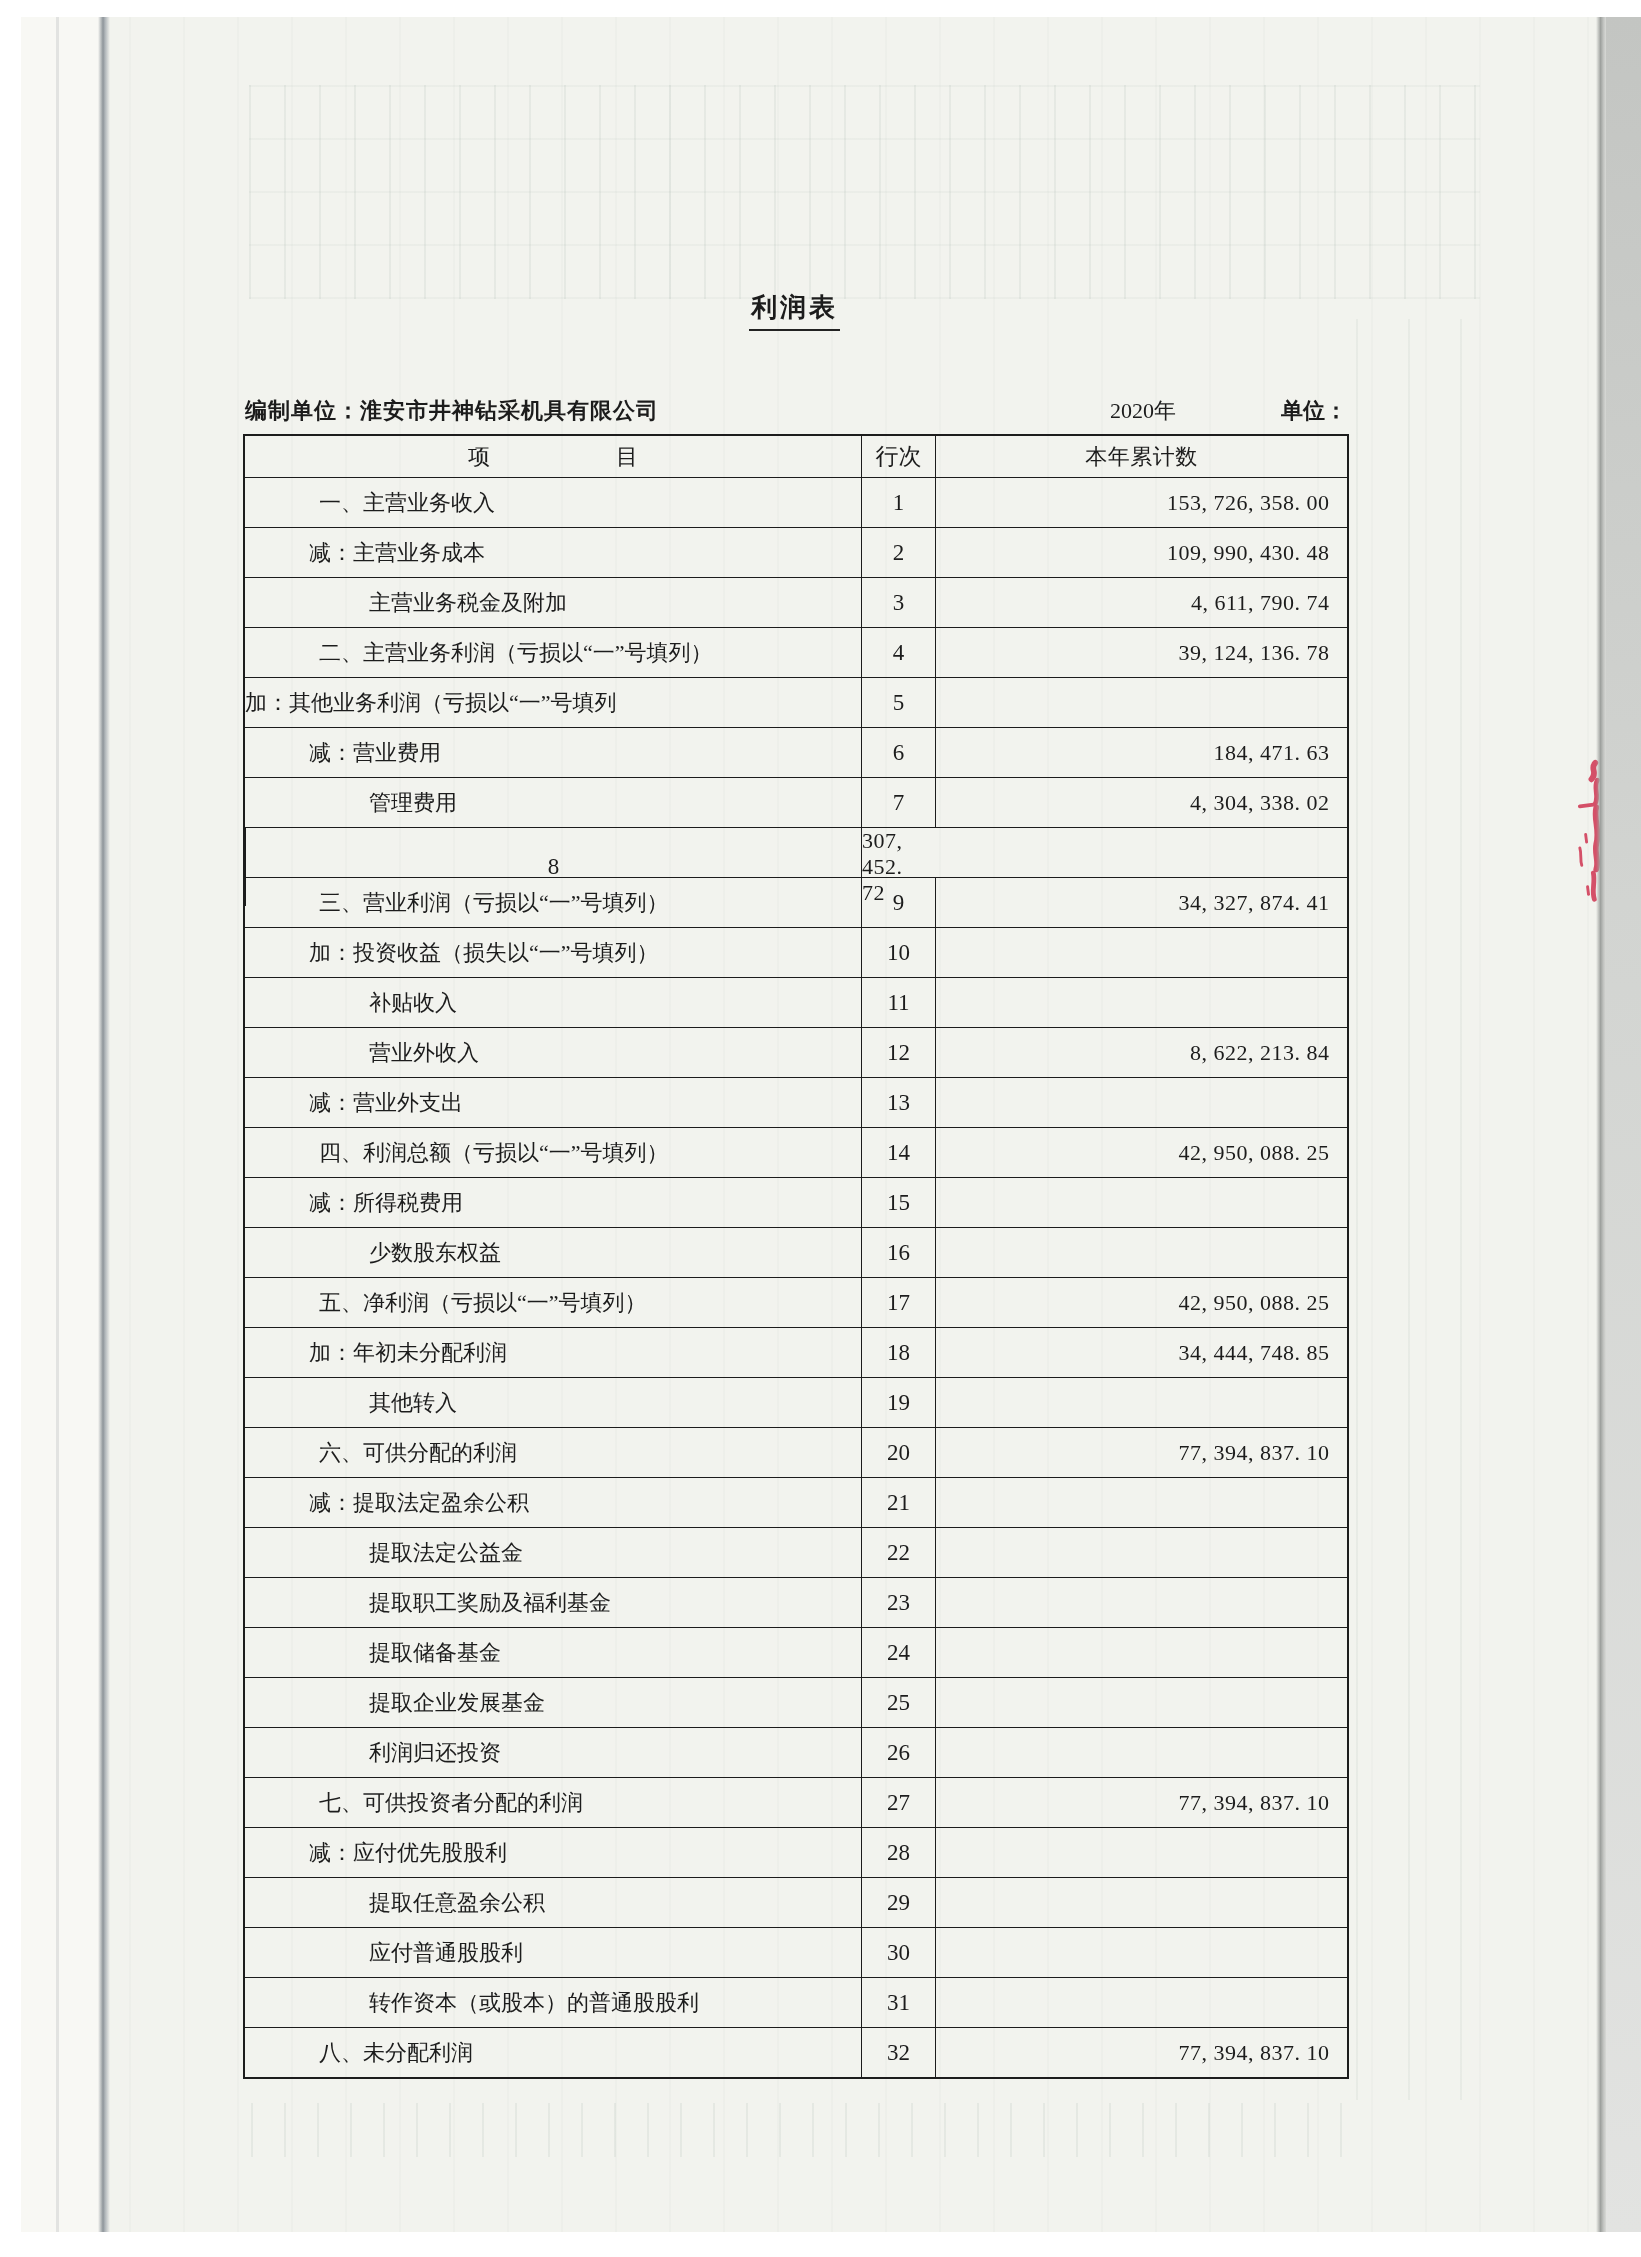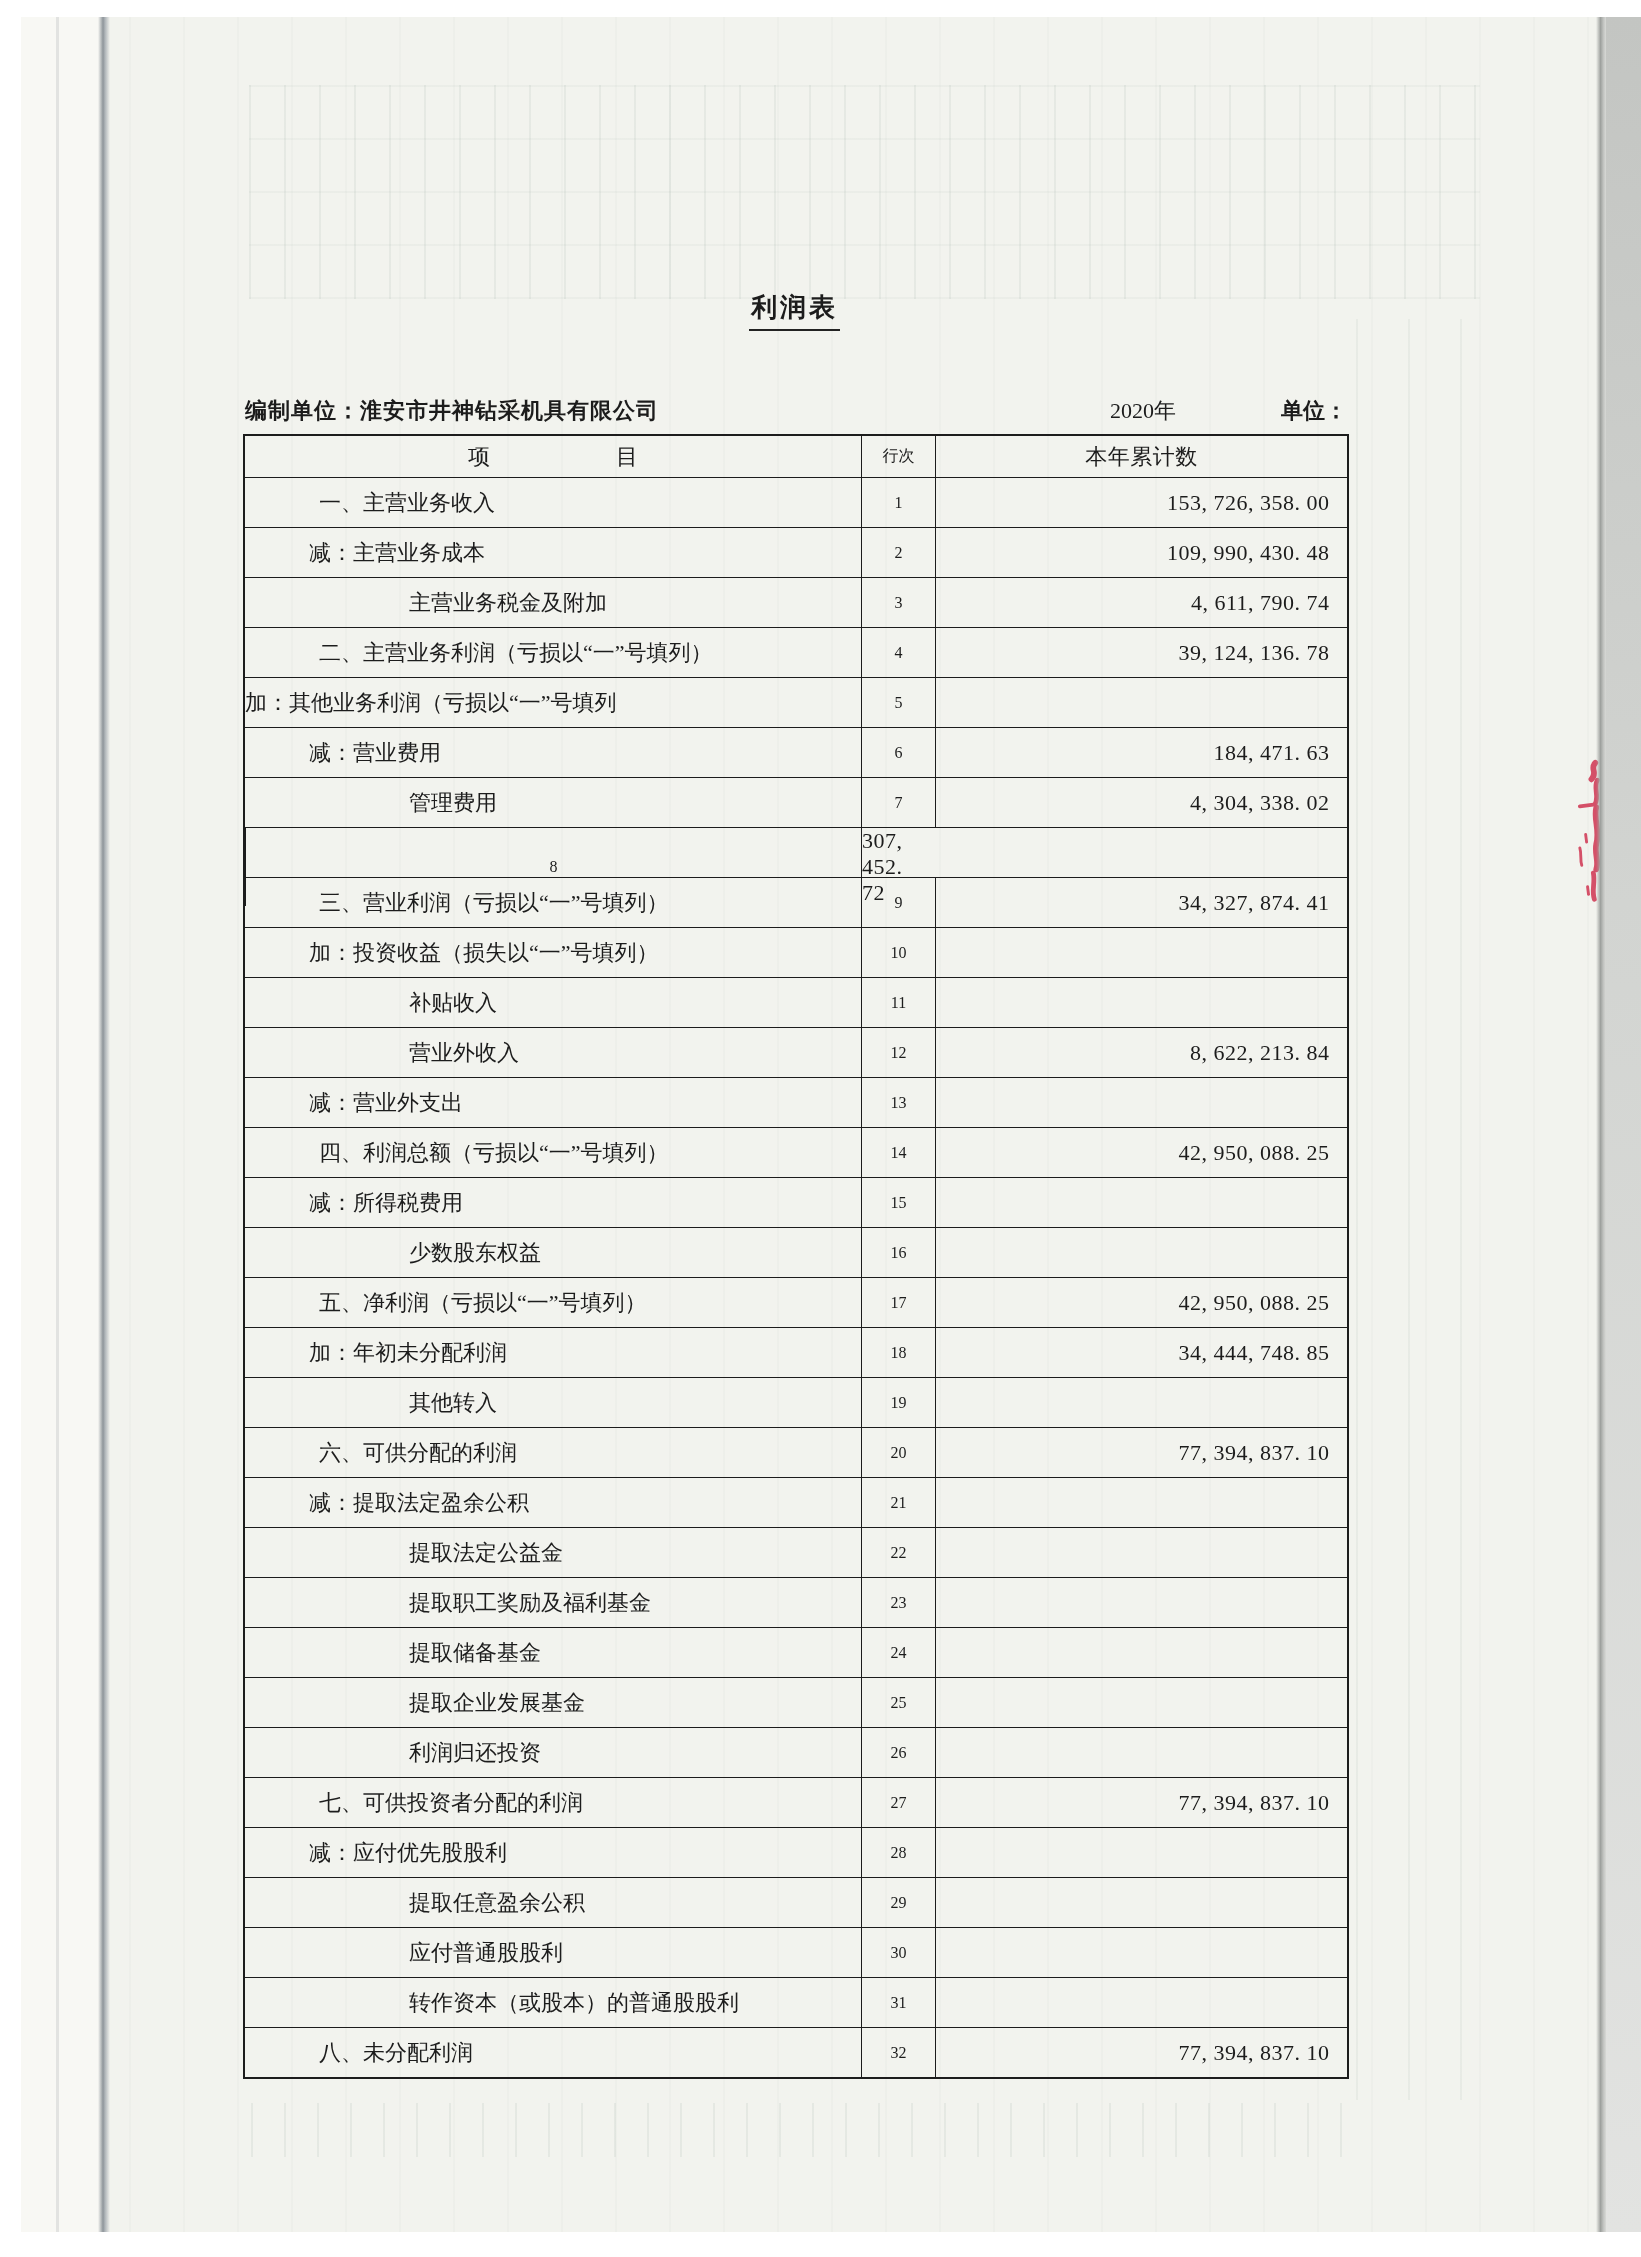--- a/index.html
+++ b/index.html
@@ -70,27 +70,27 @@
     position:absolute;left:243px;top:434px;width:1106px;
     border:2.9px solid #1c1c1c;box-sizing:border-box;
   }
   .t-row{
     display:grid;grid-template-columns:616px 74px auto;
     box-sizing:border-box;height:50px;border-top:1.9px solid #1c1c1c;
   }
   .t-row.t-head{height:41px;border-top:none;font-size:23px;}
   .cell{display:flex;align-items:center;box-sizing:border-box;font-size:22px;}
   .c-line,.c-amount{border-left:1.9px solid #1c1c1c;}
-  .c-line{justify-content:center;font-size:16px;}
+  .c-line{justify-content:center;font-size:23px;}
   .c-amount{justify-content:flex-end;padding-right:17.4px;letter-spacing:0.5px;}
   .h-item{justify-content:center;gap:126px;font-weight:500;}
   .h-line,.h-amount{justify-content:center;font-weight:500;}
   .ind0{padding-left:26px;margin-left:48px;}
   .ind1{padding-left:64px;}
-  .ind2{padding-left:124px;margin-left:40px;}
+  .ind2{padding-left:124px;}
   .ind3{text-align:right;}
   
   .red-stamp{position:absolute;left:1574px;top:759px;width:31px;height:145px;}
 </style>
 </head>
 <body>
 
 <div class="paper"></div>
 <div class="left-page-strip"></div>
 <div class="left-faint-line"></div>

